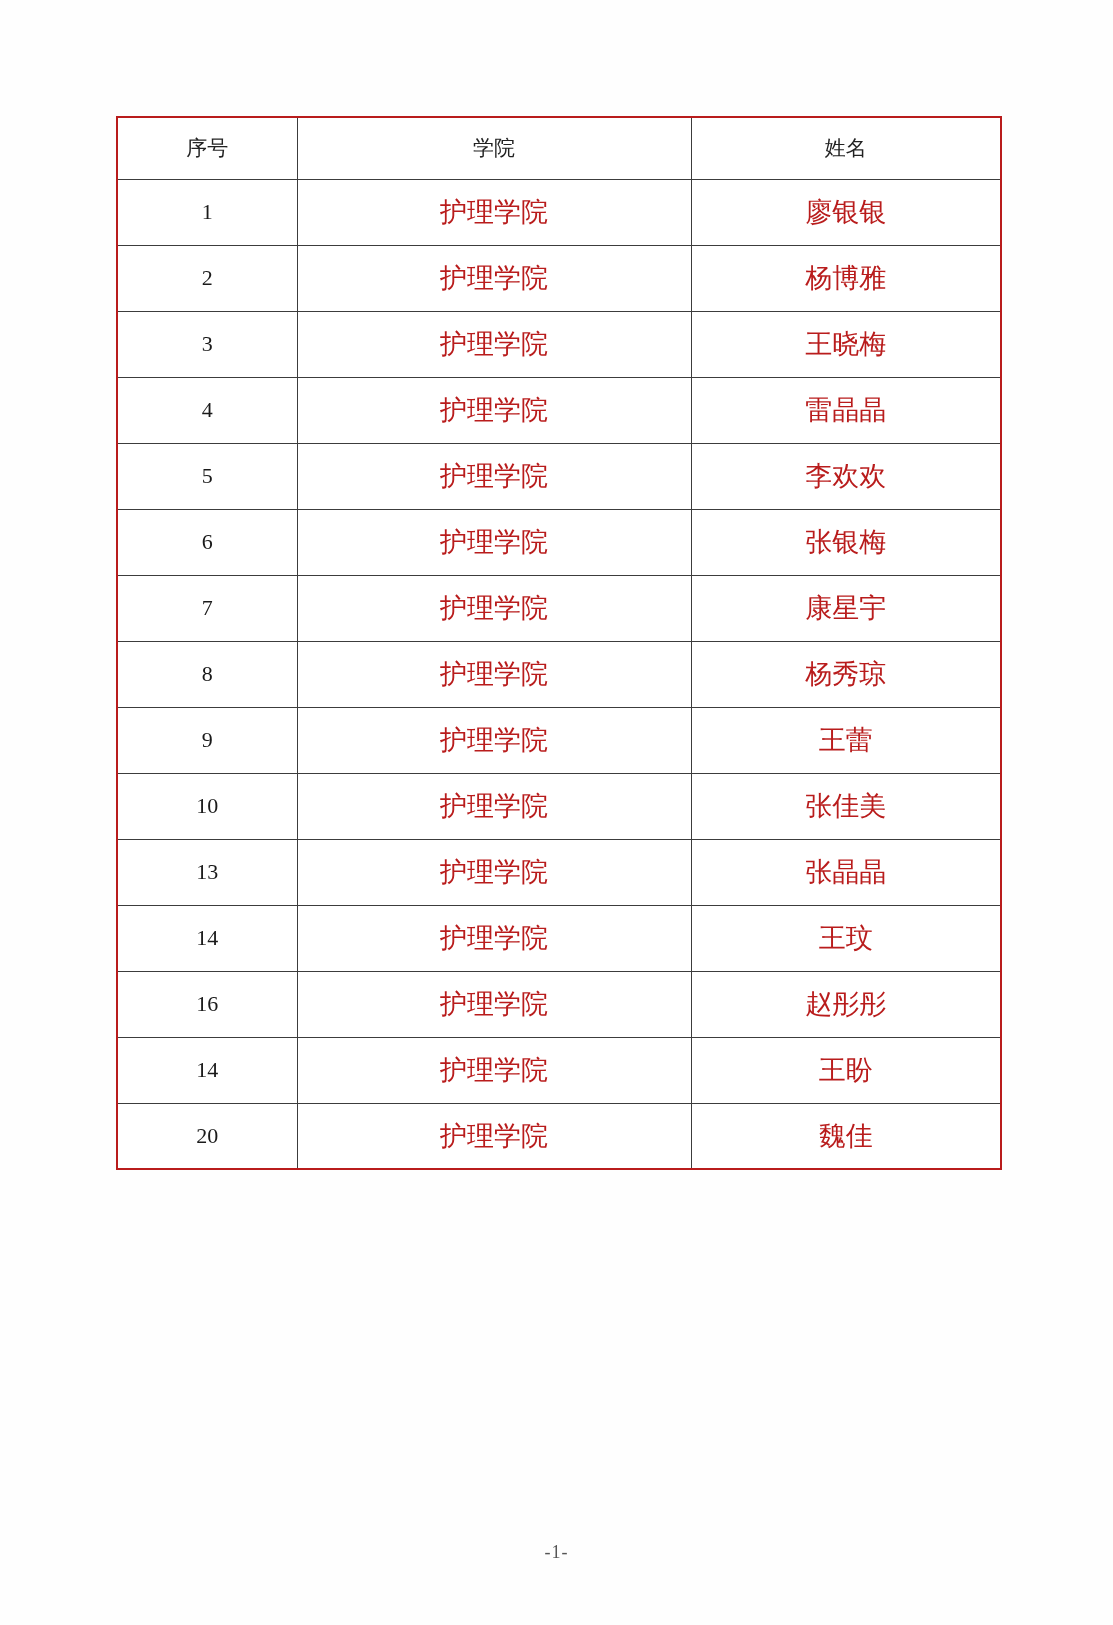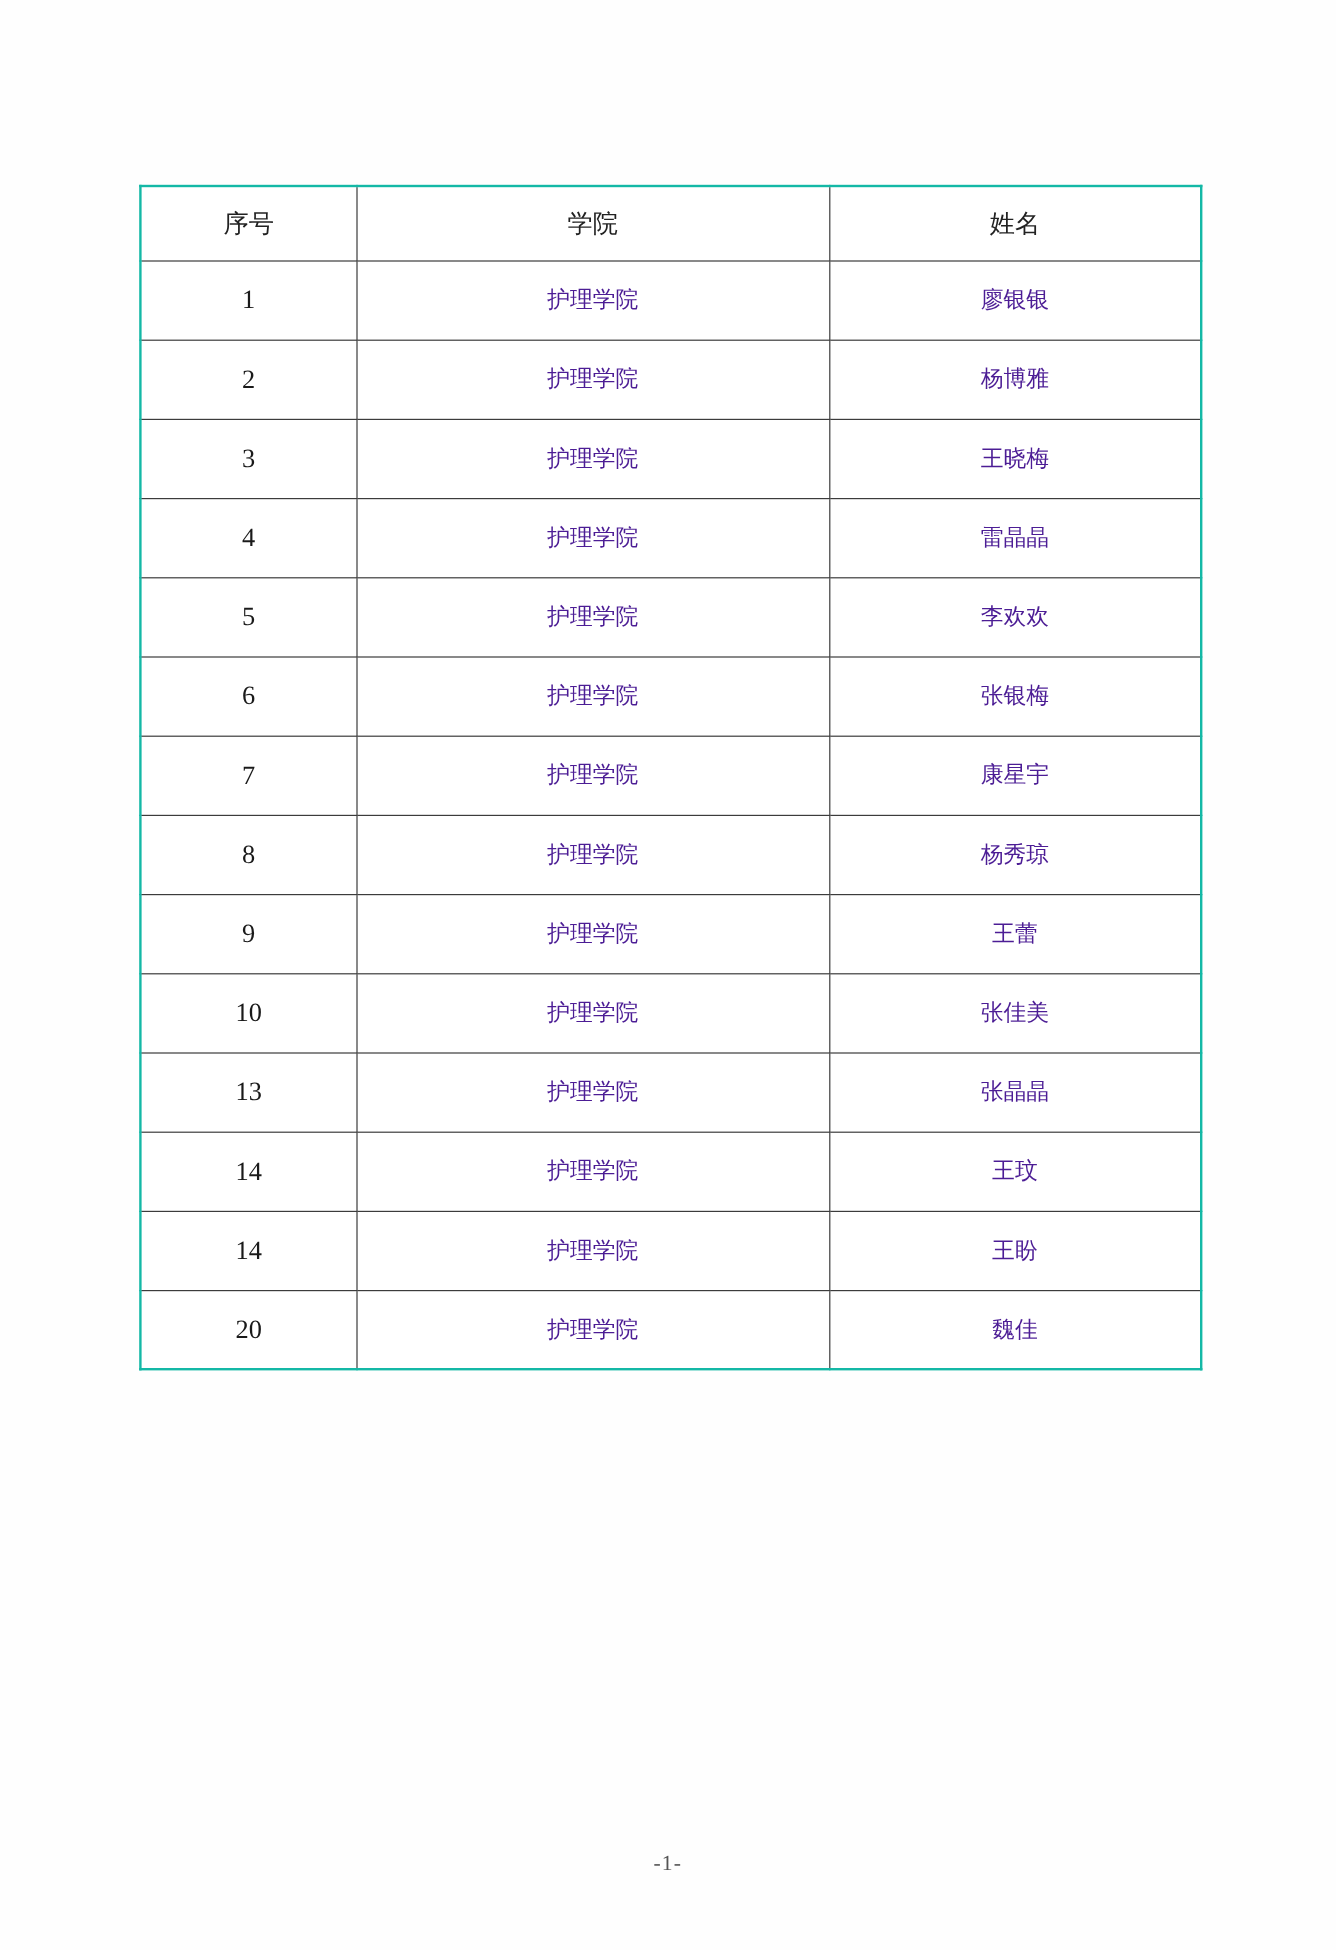--- a/index.html
+++ b/index.html
@@ -34,34 +34,34 @@
   .roster-table col.c-name    { width: 310px; }
 
   .roster-table th,
   .roster-table td {
     border: 1px solid #3c3c3c;
     text-align: center;
     vertical-align: middle;
     background: #ffffff;
   }
 
-  .roster-table { border: 2px solid #14b8a6; margin-top: 38px; }
+  .roster-table { border: 2px solid #b91c1c; }
 
   .roster-table th {
     height: 62px;
     font-size: 21px;
     font-weight: normal;
     font-family: "Liberation Sans", "DejaVu Sans", sans-serif;
     color: #222222;
   }
 
   .roster-table td {
     height: 66px;
-    font-size: 19px;
-    color: #4c1d95;
+    font-size: 27px;
+    color: #b91c1c;
   }
 
   .roster-table td.num {
     font-family: "Liberation Serif", "DejaVu Serif", serif;
     font-size: 22px;
     color: #1a1a1a;
   }
 
   .footer {
     position: absolute;
@@ -149,20 +149,25 @@
           <td class="num">13</td>
           <td>护理学院</td>
           <td>张晶晶</td>
         </tr>
         <tr>
           <td class="num">14</td>
           <td>护理学院</td>
           <td>王玟</td>
         </tr>
         <tr>
+          <td class="num">16</td>
+          <td>护理学院</td>
+          <td>赵彤彤</td>
+        </tr>
+        <tr>
           <td class="num">14</td>
           <td>护理学院</td>
           <td>王盼</td>
         </tr>
         <tr>
           <td class="num">20</td>
           <td>护理学院</td>
           <td>魏佳</td>
         </tr>
       </tbody>

